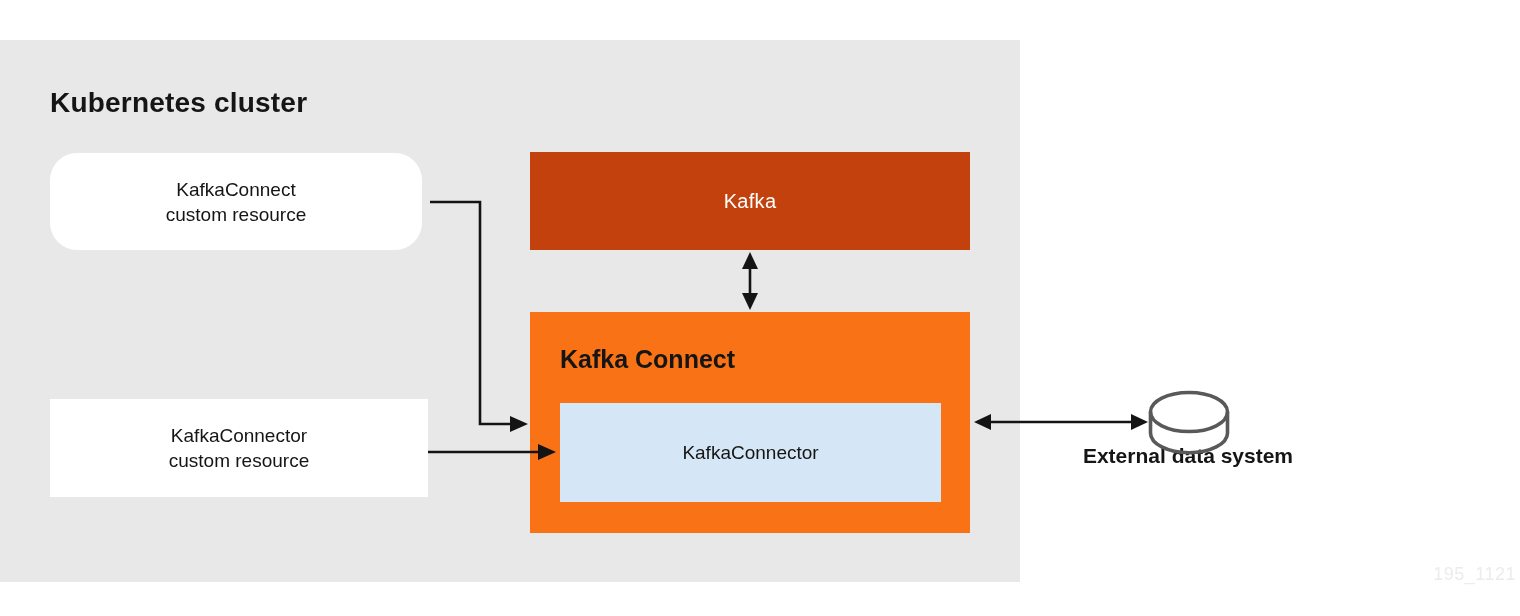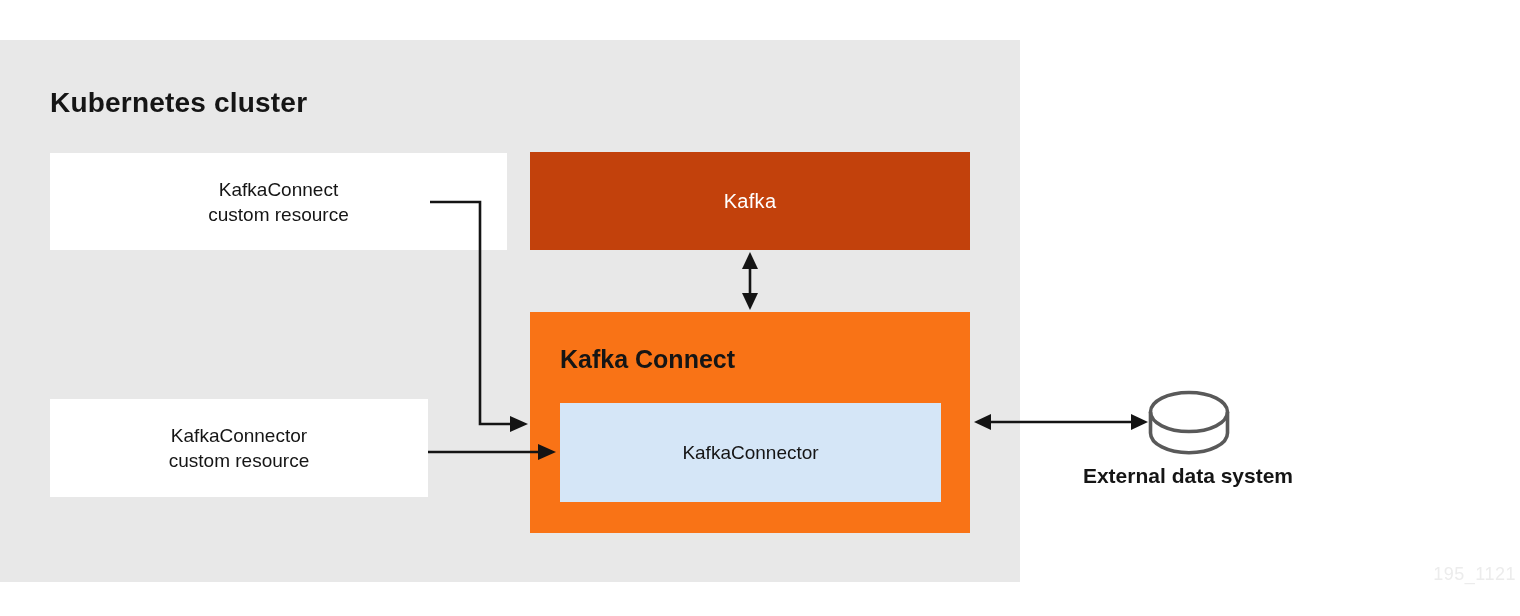--- a/index.html
+++ b/index.html
@@ -35,21 +35,21 @@
     align-items: center;
     justify-content: center;
     text-align: center;
     font-size: 19px;
     line-height: 25px;
     color: #151515;
     white-space: pre-line;
     font-weight: 500;
   }
   .node.white { background: #ffffff; }
-  .kafkaconnect-cr { left: 50px; top: 153px; width: 457px; height: 97px; }
+  .kafkaconnect-cr { left: 50px; top: 153px; width: 372px; height: 97px; border-radius: 27px; }
   .kafkaconnector-cr { left: 50px; top: 399px; width: 378px; height: 98px; }
   .kafka-box {
     position: absolute;
     left: 530px; top: 152px;
     width: 440px; height: 98px;
     background: #c2410c;
     display: flex;
     align-items: center;
     justify-content: center;
     color: #ffffff;
@@ -77,21 +77,21 @@
     background: #d5e6f7;
     display: flex;
     align-items: center;
     justify-content: center;
     font-size: 19px;
     font-weight: 500;
     color: #151515;
   }
   .external-label {
     position: absolute;
-    left: 1060px; top: 464px;
+    left: 1060px; top: 444px;
     width: 256px;
     text-align: center;
     font-size: 21px;
     font-weight: 600;
     color: #151515;
   }
   .watermark {
     position: absolute;
     right: 4px; top: 564px;
     font-size: 18px;

